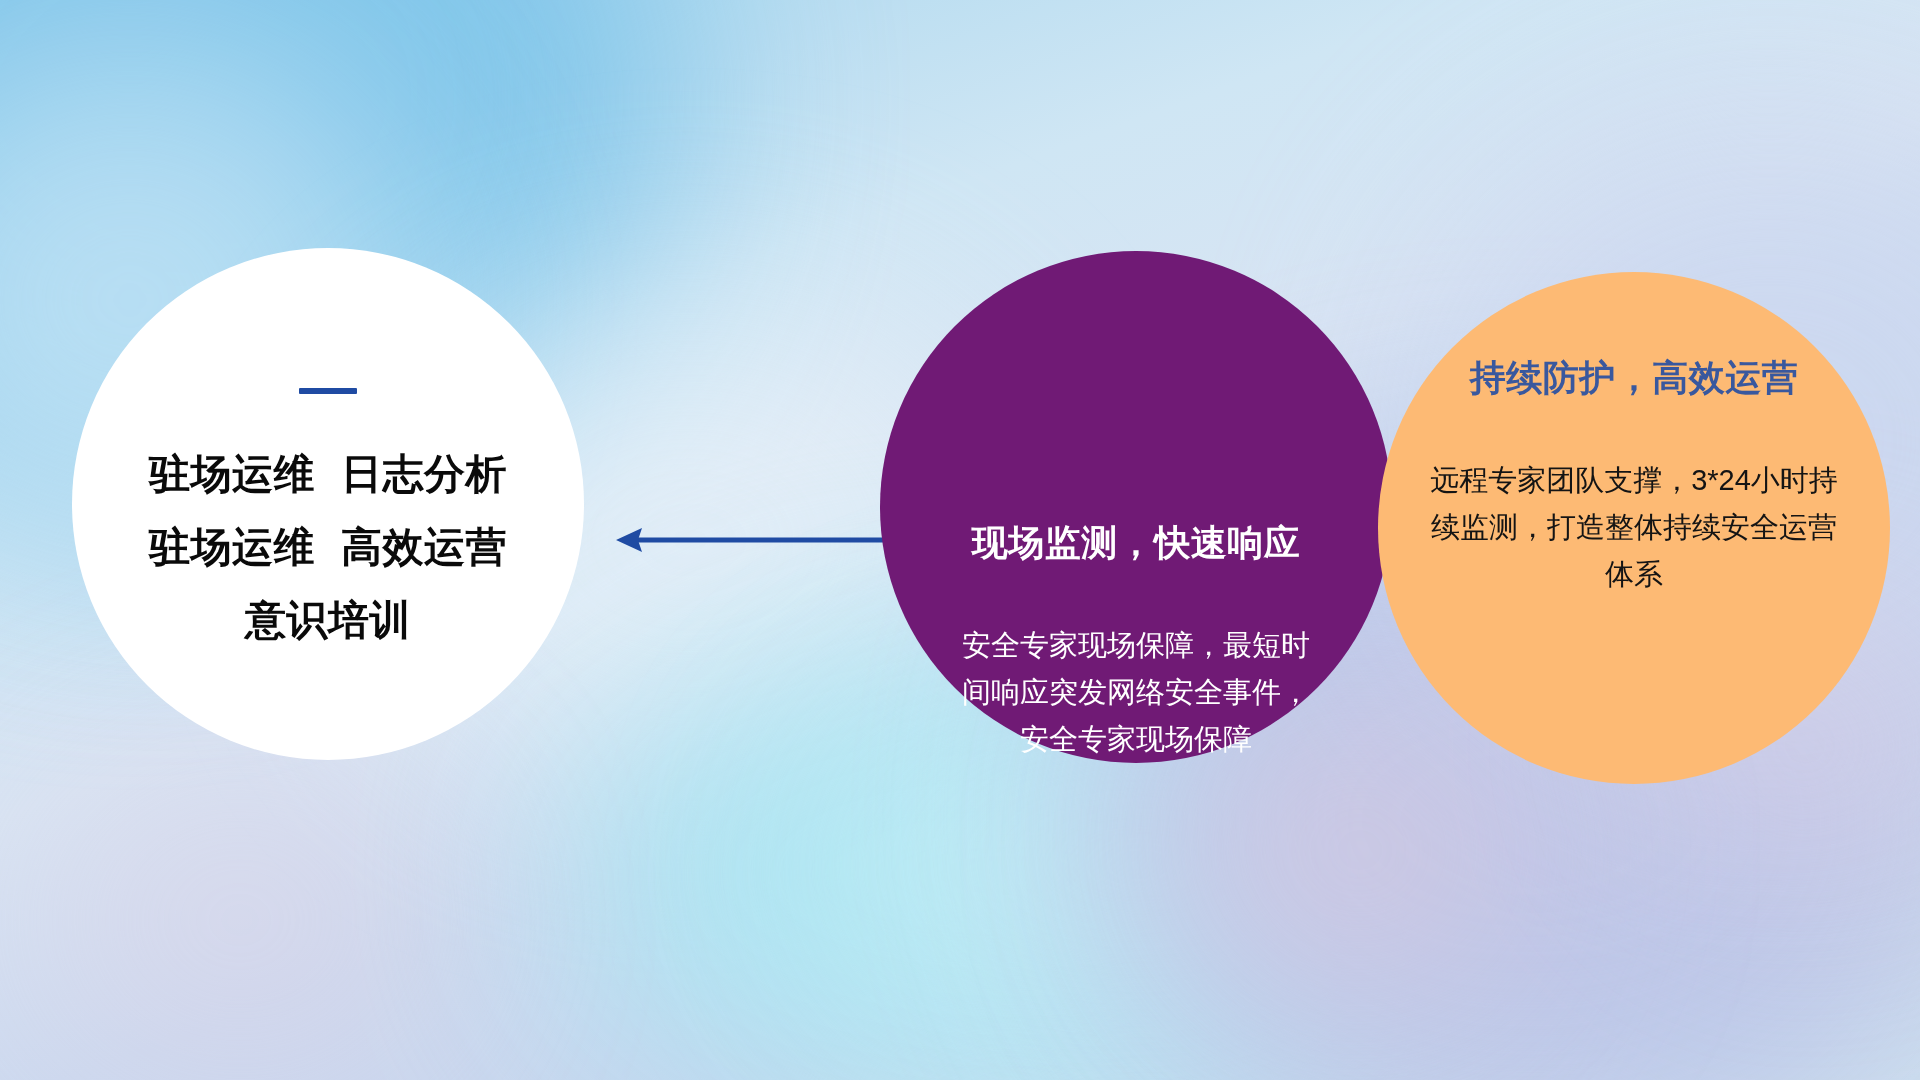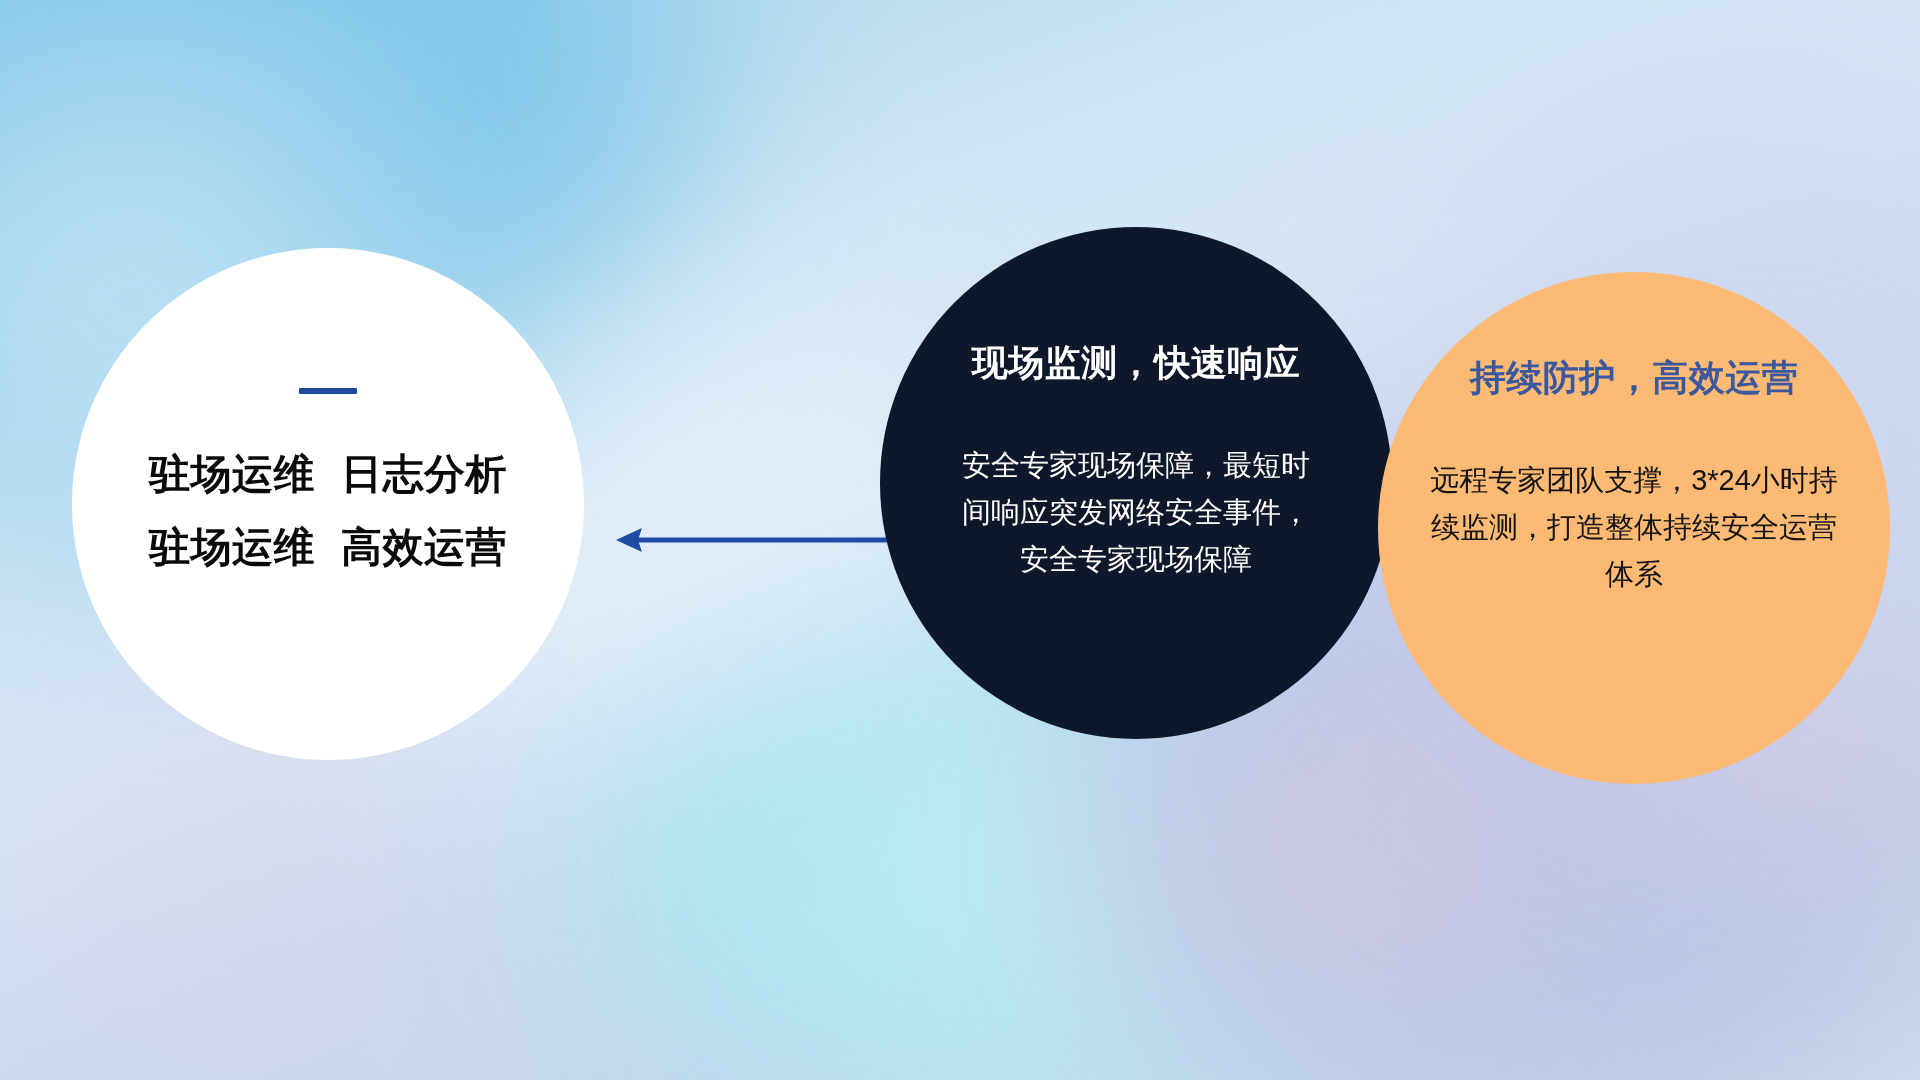--- a/index.html
+++ b/index.html
@@ -112,25 +112,26 @@
   .circle-left {
     left: 72px;
     top: 248px;
     width: 512px;
     height: 512px;
     background: #ffffff;
     z-index: 4;
   }
   .circle-mid {
     left: 880px;
-    top: 227px;
+    top: 251px;
     width: 512px;
     height: 512px;
-    background: #0f172a;
+    background: #701a75;
     z-index: 5;
+    justify-content: flex-end;
   }
   .circle-right {
     left: 1378px;
     top: 272px;
     width: 512px;
     height: 512px;
     background: #fdba74;
     z-index: 6;
   }
 
@@ -224,20 +225,23 @@
 
   <div class="circle circle-left">
     <div class="dash"></div>
     <div class="left-lines">
       <div>
         <span class="kw">驻场运维</span><span class="gap"></span><span class="kw">日志分析</span>
       </div>
       <div>
         <span class="kw">驻场运维</span><span class="gap"></span><span class="kw">高效运营</span>
       </div>
+      <div>
+        <span class="kw">意识培训</span>
+      </div>
     </div>
   </div>
 
   <div class="arrow-wrap">
     <svg width="300" height="40" viewBox="0 0 300 40">
       <line x1="296" y1="20" x2="26" y2="20" stroke="#1f4ba3" stroke-width="5"></line>
       <polygon points="8,20 34,8 30,20 34,32" fill="#1f4ba3"></polygon>
     </svg>
   </div>
 

